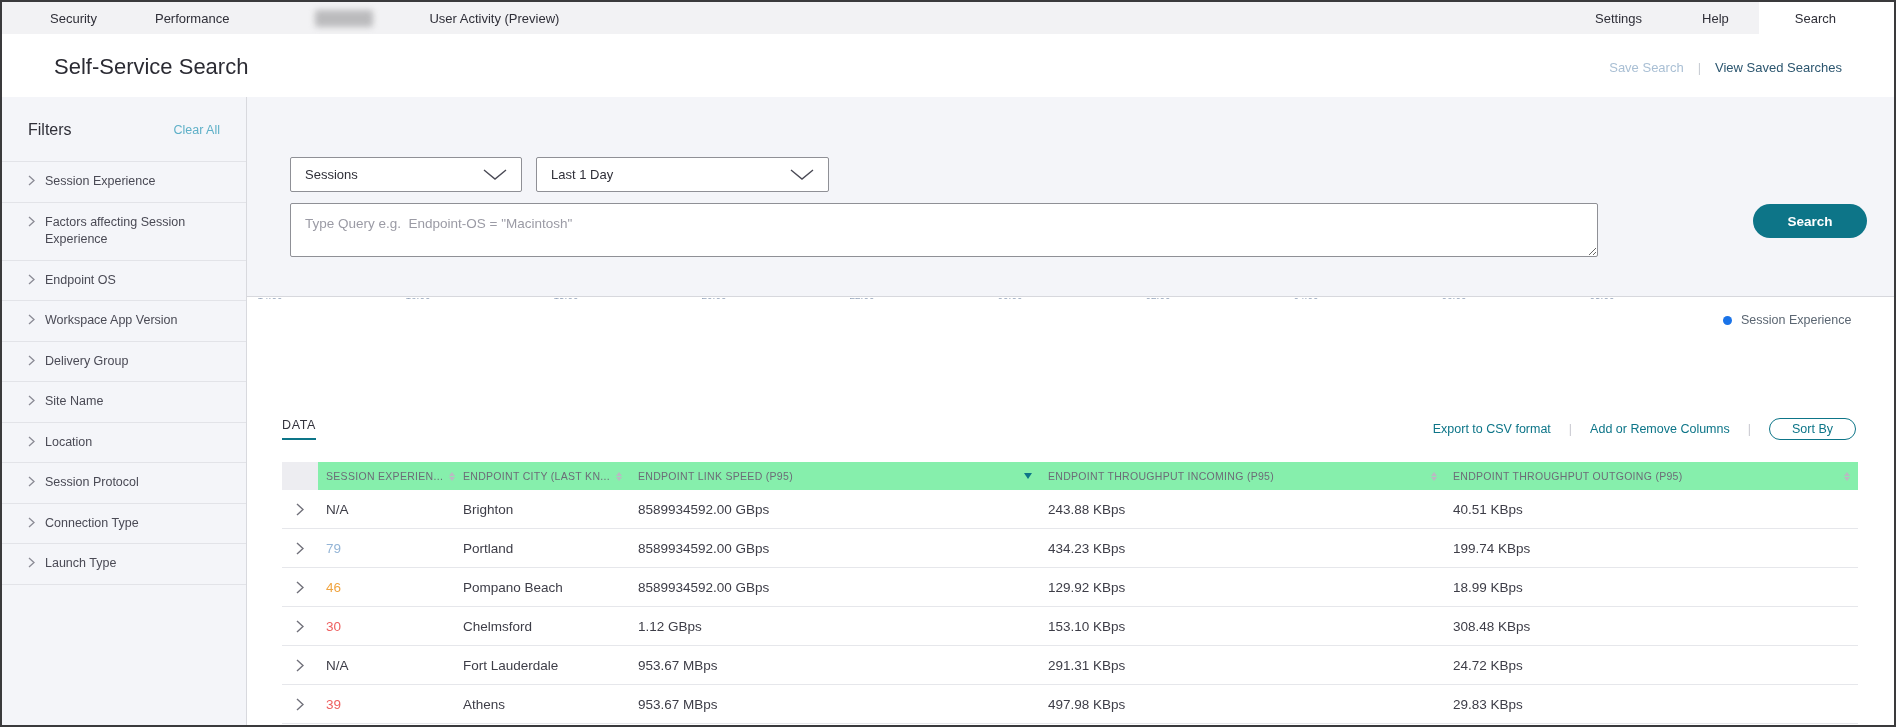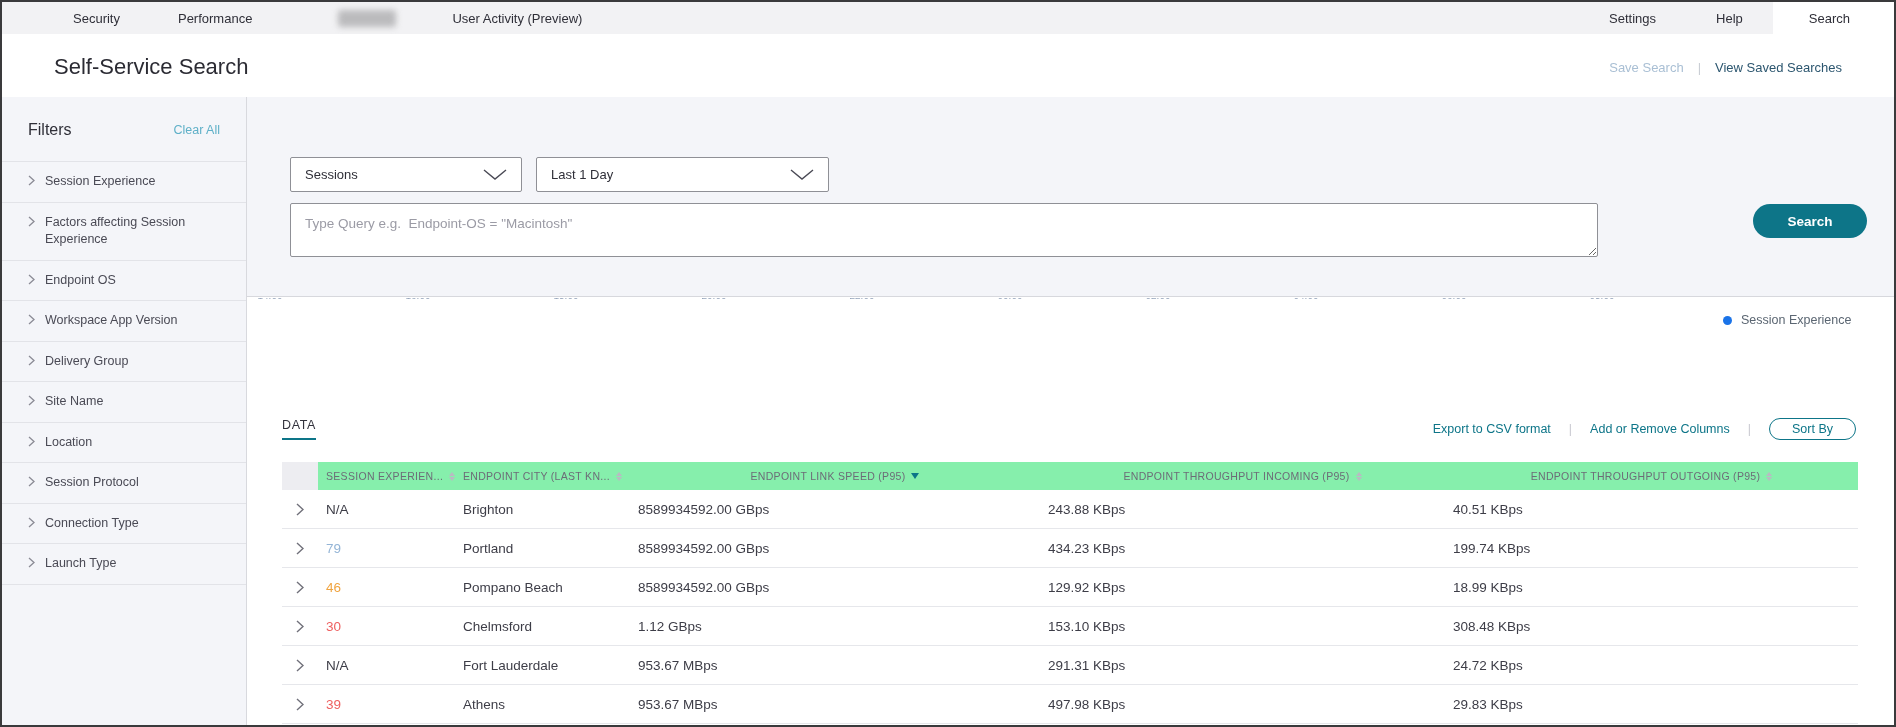--- a/index.html
+++ b/index.html
@@ -1,22 +1,22 @@
 <!DOCTYPE html>
 <html><head>
 <meta charset="utf-8">
 <style>
   * { margin:0; padding:0; box-sizing:border-box; }
   html,body { width:1896px; height:727px; overflow:hidden; background:#fff;
               font-family:"Liberation Sans", sans-serif; color:#3d3d47; }
   .frame { position:absolute; inset:0; border:2px solid #3a3a3c; pointer-events:none; z-index:999; }
 
   
-  .topnav { position:absolute; left:2px; right:2px; top:2px; height:32px; background:#f2f2f4;
-            display:flex; align-items:center; font-size:13px; color:#2f2f38;padding-left:23px; }
+  .topnav { position:absolute; left:2px; right:16px; top:2px; height:32px; background:#f2f2f4;
+            display:flex; align-items:center; font-size:13px; color:#2f2f38; }
   .nav-left { display:flex; align-items:center; gap:0; margin-left:48px; }
   .nav-item { padding:0 34px 0 0; margin-right:24px; cursor:pointer; }
   .redacted { width:58px; height:17px; background:#aeaeb0; filter:blur(3px); border-radius:2px;
               margin:0 56px 0 28px; opacity:.8; }
   .nav-right { margin-left:auto; display:flex; align-items:stretch; height:100%; }
   .nav-right .nav-tab { display:flex; align-items:center; padding:0 30px; cursor:pointer; }
   .nav-right .nav-tab.active { background:#ffffff; padding:0 44px 0 36px; }
 
   
   .pagehead { position:absolute; left:2px; right:2px; top:34px; height:63px; background:#fff; }
@@ -74,21 +74,21 @@
   .tb-link { cursor:pointer; }
   .tb-sep { color:#c9cad1; }
   .sortby-btn { border:1.5px solid; background:transparent; border-radius:12px; padding:3px 22px;
                 font-size:12.5px; font-family:"Liberation Sans",sans-serif; cursor:pointer; }
 
   
   .table { position:absolute; top:365px; left:35px; width:1576px; }
   .thead { display:flex; height:28px; background:#86efac; align-items:center; }
   .th { font-size:10.5px; letter-spacing:.3px; color:#6c6c77; text-transform:uppercase;
         display:flex; align-items:center; gap:6px; padding:0 8px; white-space:nowrap; overflow:hidden; }
-  .th.spread { justify-content:center; }
+  .th.spread { justify-content:space-between; }
   .c0 { width:36px; flex:none; }  .c1 { width:137px; flex:none; }
   .c2 { width:175px; flex:none; } .c3 { width:410px; flex:none; }
   .c4 { width:405px; flex:none; } .c5 { width:413px; flex:none; }
   .thead .c0 { background:#ededf1; height:100%; }
   .sort-both { display:flex; flex-direction:column; gap:1px; flex:none; }
   .sort-both i { display:block; width:0; height:0; border-left:3.5px solid transparent; border-right:3.5px solid transparent; }
   .sort-both i.up { border-bottom:4px solid #b9bac2; }
   .sort-both i.dn { border-top:4px solid #b9bac2; }
   .sort-desc { width:0; height:0; border-left:4.5px solid transparent; border-right:4.5px solid transparent;
                border-top:6px solid; flex:none; }

